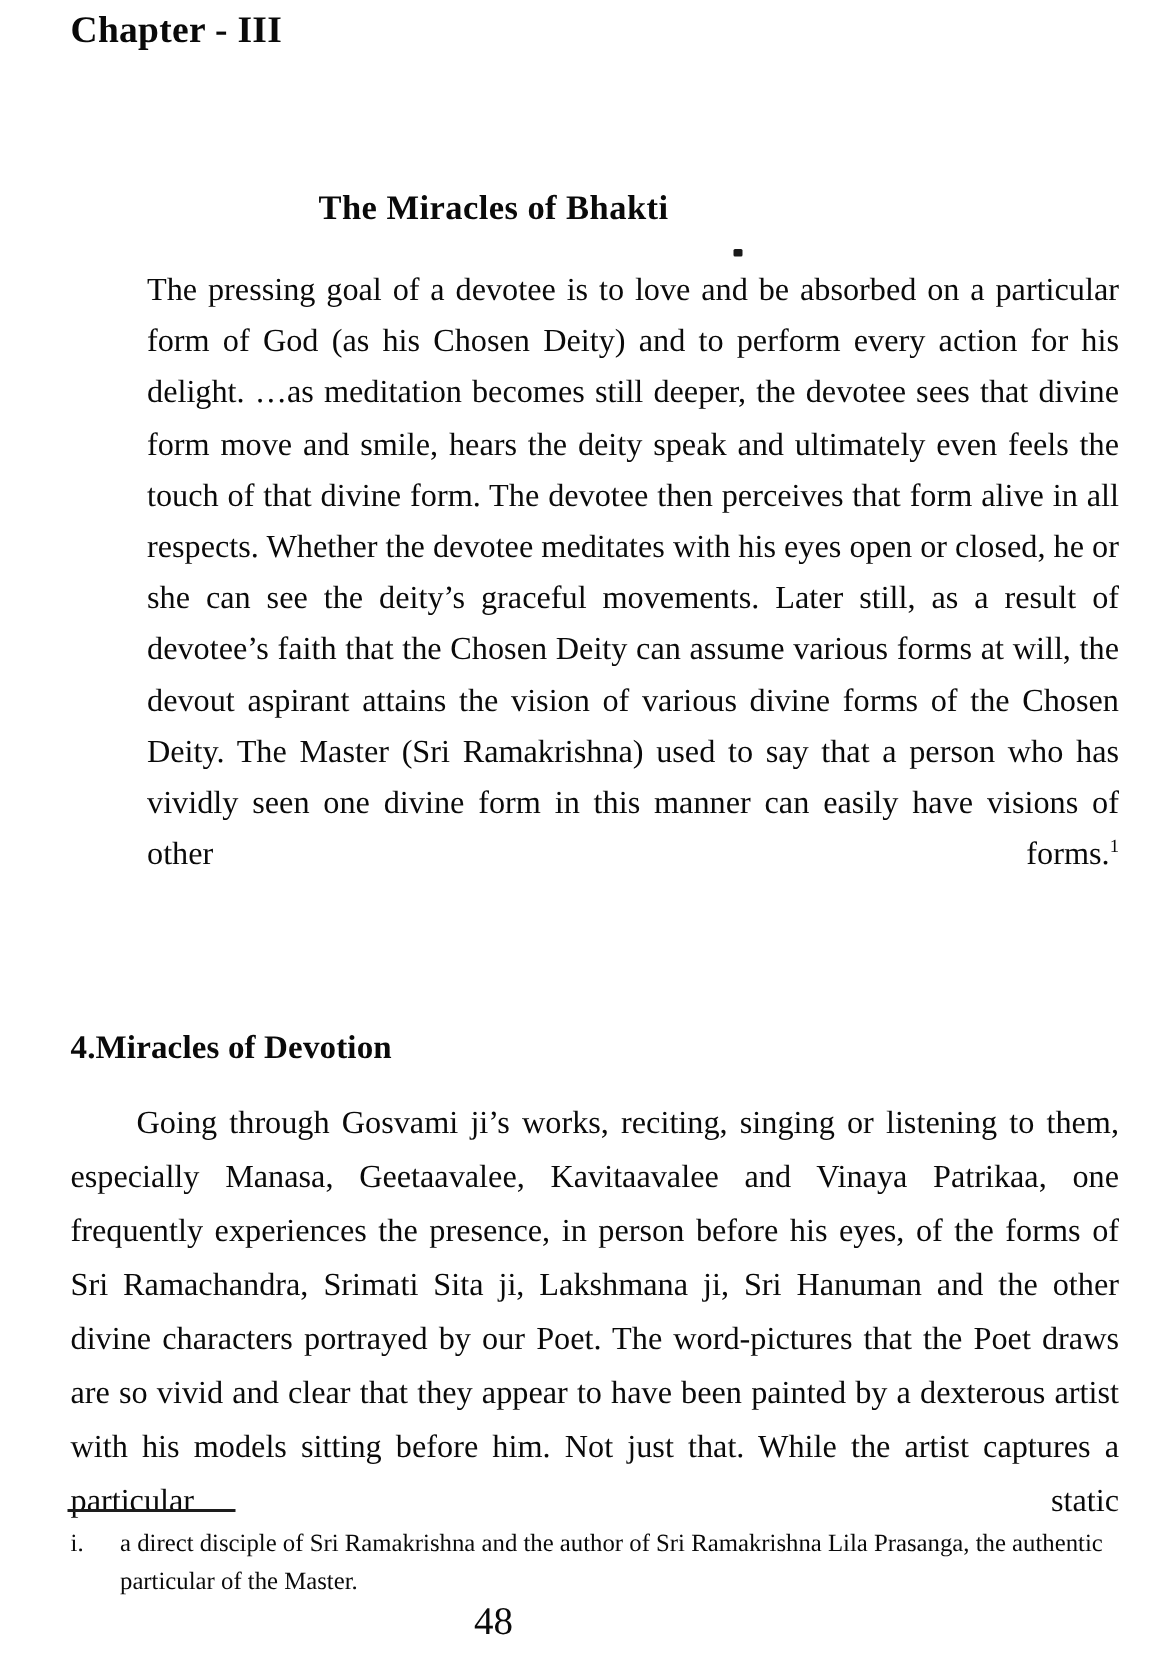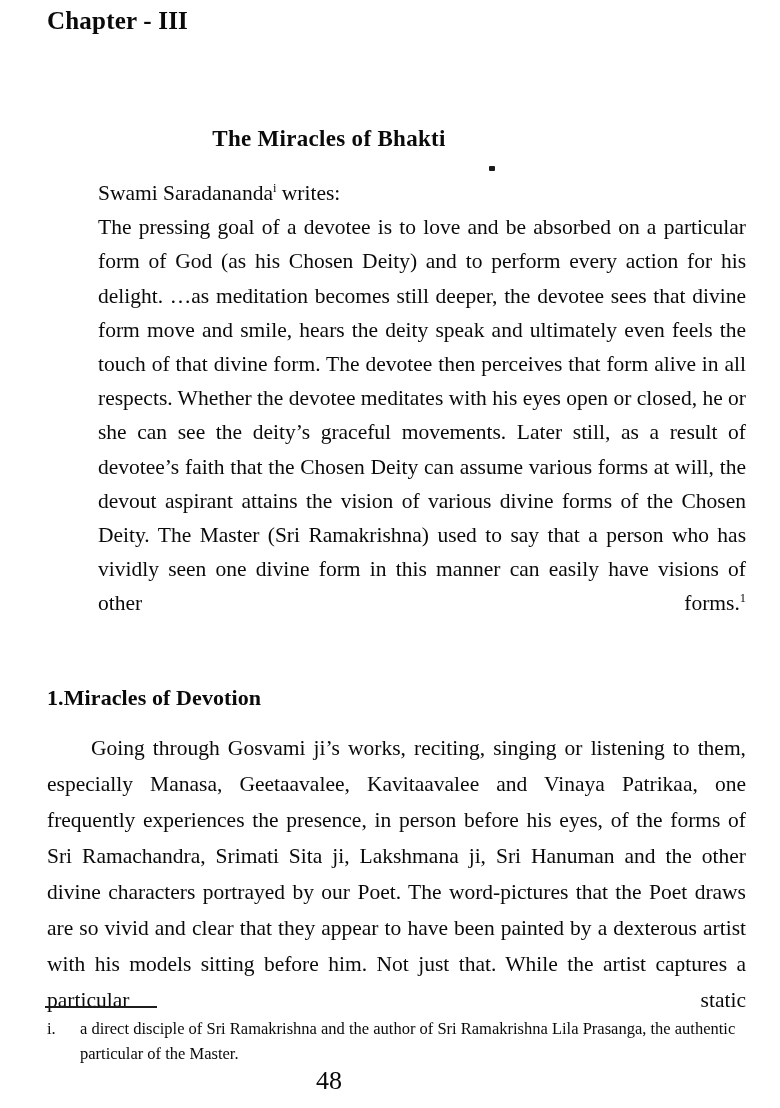--- a/index.html
+++ b/index.html
@@ -160,25 +160,24 @@
 
 <div class="page">
 
   <div class="chapter-label">Chapter - III</div>
 
   <h1 class="chapter-title">The Miracles of Bhakti</h1>
 
   <div class="speck"></div>
 
   <div class="quote-block">
-    <div class="quote-lead"><span>Swami Saradananda</span><sup class="fn">i</sup><span> writes:</span></div>
     <div class="quote-body"><span>The pressing goal of a devotee is to love and be absorbed on a particular form of God (as his Chosen Deity) and to perform every action for his delight. …as meditation becomes still deeper, the devotee sees that divine form move and smile, hears the deity speak and ultimately even feels the touch of that divine form. The devotee then perceives that form alive in all respects. Whether the devotee meditates with his eyes open or closed, he or she can see the deity’s graceful movements. Later still, as a result of devotee’s faith that the Chosen Deity can assume various forms at will, the devout aspirant attains the vision of various divine forms of the Chosen Deity. The Master (Sri Ramakrishna) used to say that a person who has vividly seen one divine form in this manner can easily have visions of other forms.</span><sup class="fn">1</sup></div>
   </div>
 
-  <h2 class="section-heading">1.Miracles of Devotion</h2>
+  <h2 class="section-heading">4.Miracles of Devotion</h2>
 
   <p class="body-paragraph">Going through Gosvami ji’s works, reciting, singing or listening to them, especially Manasa, Geetaavalee, Kavitaavalee and Vinaya Patrikaa, one frequently experiences the presence, in person before his eyes, of the forms of Sri Ramachandra, Srimati Sita ji, Lakshmana ji, Sri Hanuman and the other divine characters portrayed by our Poet. The word-pictures that the Poet draws are so vivid and clear that they appear to have been painted by a dexterous artist with his models sitting before him. Not just that. While the artist captures a particular static</p>
 
   <div class="footnote-rule"></div>
 
   <div class="footnote">
     <span class="footnote-marker">i.</span>
     <span class="footnote-text">a direct disciple of Sri Ramakrishna and the author of Sri Ramakrishna Lila Prasanga, the authentic particular of the Master.</span>
   </div>
 

